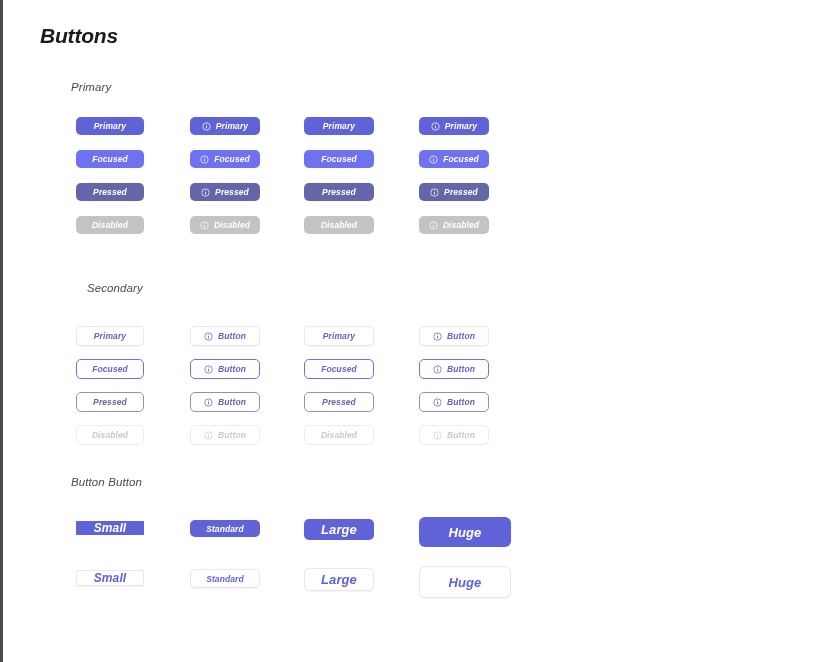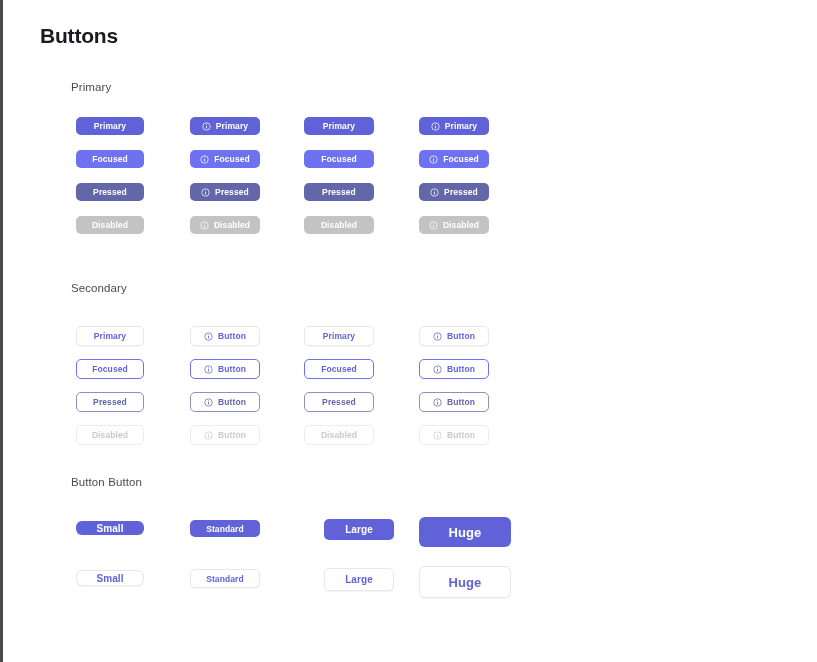--- a/index.html
+++ b/index.html
@@ -24,20 +24,21 @@
     height: 662px;
     background: #4a4a4f;
   }
 
   .page {
     position: absolute;
     left: 3px; top: 0;
     width: 814px;
     height: 662px;
     background: #ffffff;
+    font-style: italic;
   }
 
   .page-title {
     position: absolute;
     left: 37px;
     top: 24px;
     font-size: 21px;
     font-weight: bold;
     color: #1b1b1f;
     letter-spacing: -0.2px;
@@ -93,37 +94,37 @@
   .o-pressed {
     background: #ffffff; color: #6366a8;
     border-color: #8f90bd;
   }
   .o-disabled {
     background: #ffffff; color: #c9c9cf;
     border-color: #ededf1;
   }
 
   
-  .s-small    { font-size: 10px;  border-radius: 6px; }
+  .s-small    { font-size: 12px;  border-radius: 1px; }
   .s-standard { font-size: 8.5px; border-radius: 5px; }
-  .s-large    { font-size: 10px; border-radius: 5px; margin-left: 20px; }
+  .s-large    { font-size: 13px; border-radius: 5px; }
   .s-huge     { font-size: 13px; border-radius: 6px; }
 </style>
 </head>
 <body>
 
 <div class="edge-rail"></div>
 
 <div class="page">
 
   <div class="page-title">Buttons</div>
 
   <div class="section-label" style="left:68px; top:81px;">Primary</div>
 
-  <div class="section-label" style="left:68px; top:282px;">Secondary</div>
+  <div class="section-label" style="left:84px; top:282px;">Secondary</div>
 
   <div class="section-label" style="left:68px; top:476px;">Button Button</div>
 
   <div id="button-layer">
       <div class="btn v-default" style="left: 73px; top: 117px; width: 68px; height: 18px;">
         <span>Primary</span>
       </div>
       <div class="btn v-focused" style="left: 73px; top: 150px; width: 68px; height: 18px;">
         <span>Focused</span>
       </div>

